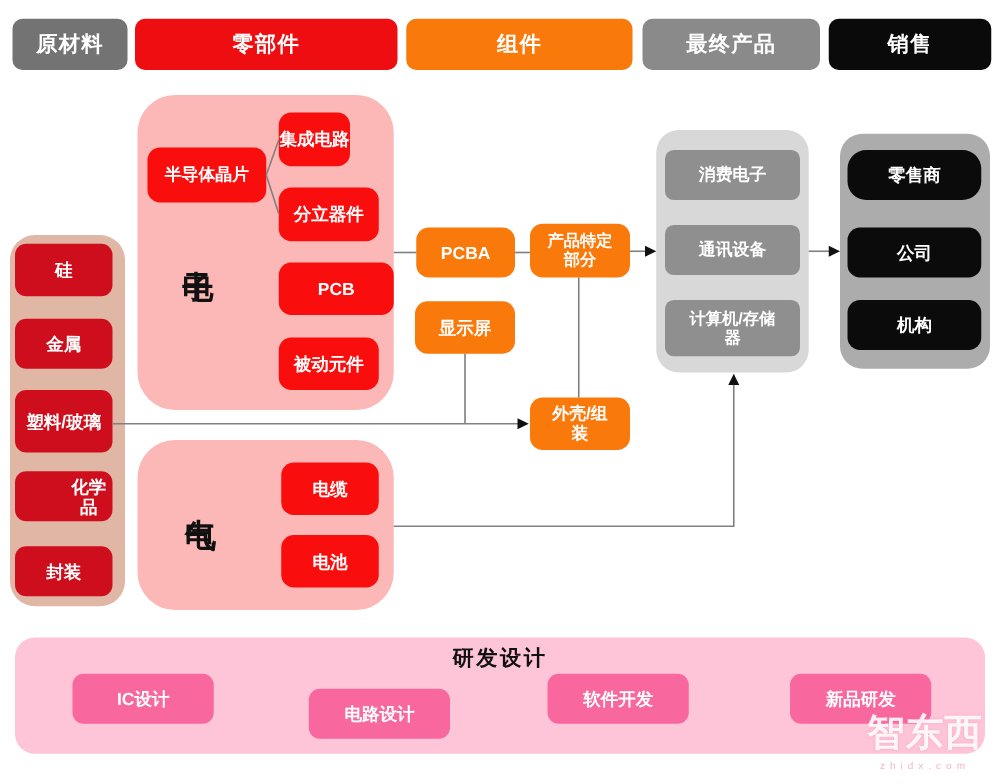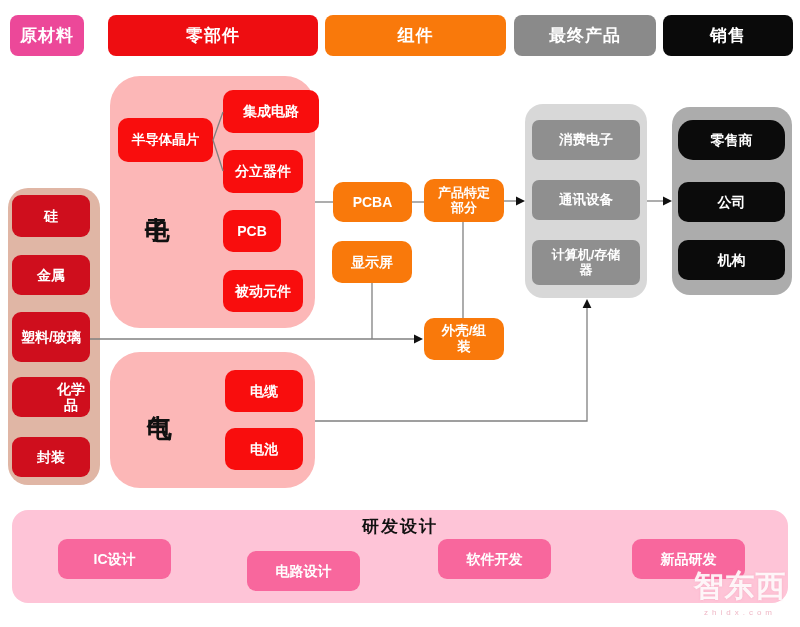--- a/index.html
+++ b/index.html
@@ -7,21 +7,21 @@
     position:relative;width:800px;height:627px;background:#ffffff;overflow:hidden;
     font-family:"Liberation Sans","DejaVu Sans",sans-serif;
   }
   .abs{position:absolute;box-sizing:border-box;}
   
   .stage{
     display:flex;align-items:center;justify-content:center;
     color:#ffffff;font-weight:bold;font-size:17px;border-radius:8px;height:41px;top:15px;
     letter-spacing:1px;
   }
-  .stage-raw{left:10px;width:74px;background:#ec4899;}
+  .stage-raw{left:10px;width:92px;background:#737373;}
   .stage-comp{left:108px;width:210px;background:#EE0D11;}
   .stage-mod{left:325px;width:181px;background:#F9790B;}
   .stage-final{left:514px;width:142px;background:#8A8A8A;}
   .stage-sales{left:663px;width:130px;background:#0A0A0A;}
   
   .node{
     display:flex;align-items:center;justify-content:center;text-align:center;
     color:#ffffff;font-weight:bold;font-size:14px;line-height:1.15;
   }
   .node span{display:inline-block;}
@@ -39,23 +39,23 @@
   .panel-electronics{left:110px;top:76px;width:205px;height:252px;}
   .panel-electrical{left:110px;top:352px;width:205px;height:136px;}
   .vlabel{
     color:#111111;font-weight:bold;font-size:25px;line-height:1.15;
     writing-mode:vertical-rl;text-orientation:upright;letter-spacing:2px;
   }
   .vlabel-electronics{left:143px;top:196px;}
   .vlabel-electrical{left:145px;top:394px;}
   .red-box{background:#F90D0D;border-radius:10px;}
   .wafer{left:118px;top:118px;width:95px;height:44px;font-size:13.5px;}
-  .ic{left:223px;top:90px;width:96px;height:43px;}
+  .ic{left:223px;top:90px;width:57px;height:43px;}
   .discrete{left:223px;top:150px;width:80px;height:43px;}
-  .pcb{left:223px;top:210px;width:58px;height:42px;}
+  .pcb{left:223px;top:210px;width:92px;height:42px;}
   .passive{left:223px;top:270px;width:80px;height:42px;}
   .cable{left:225px;top:370px;width:78px;height:42px;}
   .battery{left:225px;top:428px;width:78px;height:42px;}
   
   .orange-box{background:#F9790B;border-radius:10px;}
   .pcba{left:333px;top:182px;width:79px;height:40px;}
   .prod-spec{left:424px;top:179px;width:80px;height:43px;font-size:13px;}
   .prod-spec span{width:56px;}
   .display{left:332px;top:241px;width:80px;height:42px;}
   .housing{left:424px;top:318px;width:80px;height:42px;font-size:13.5px;}

